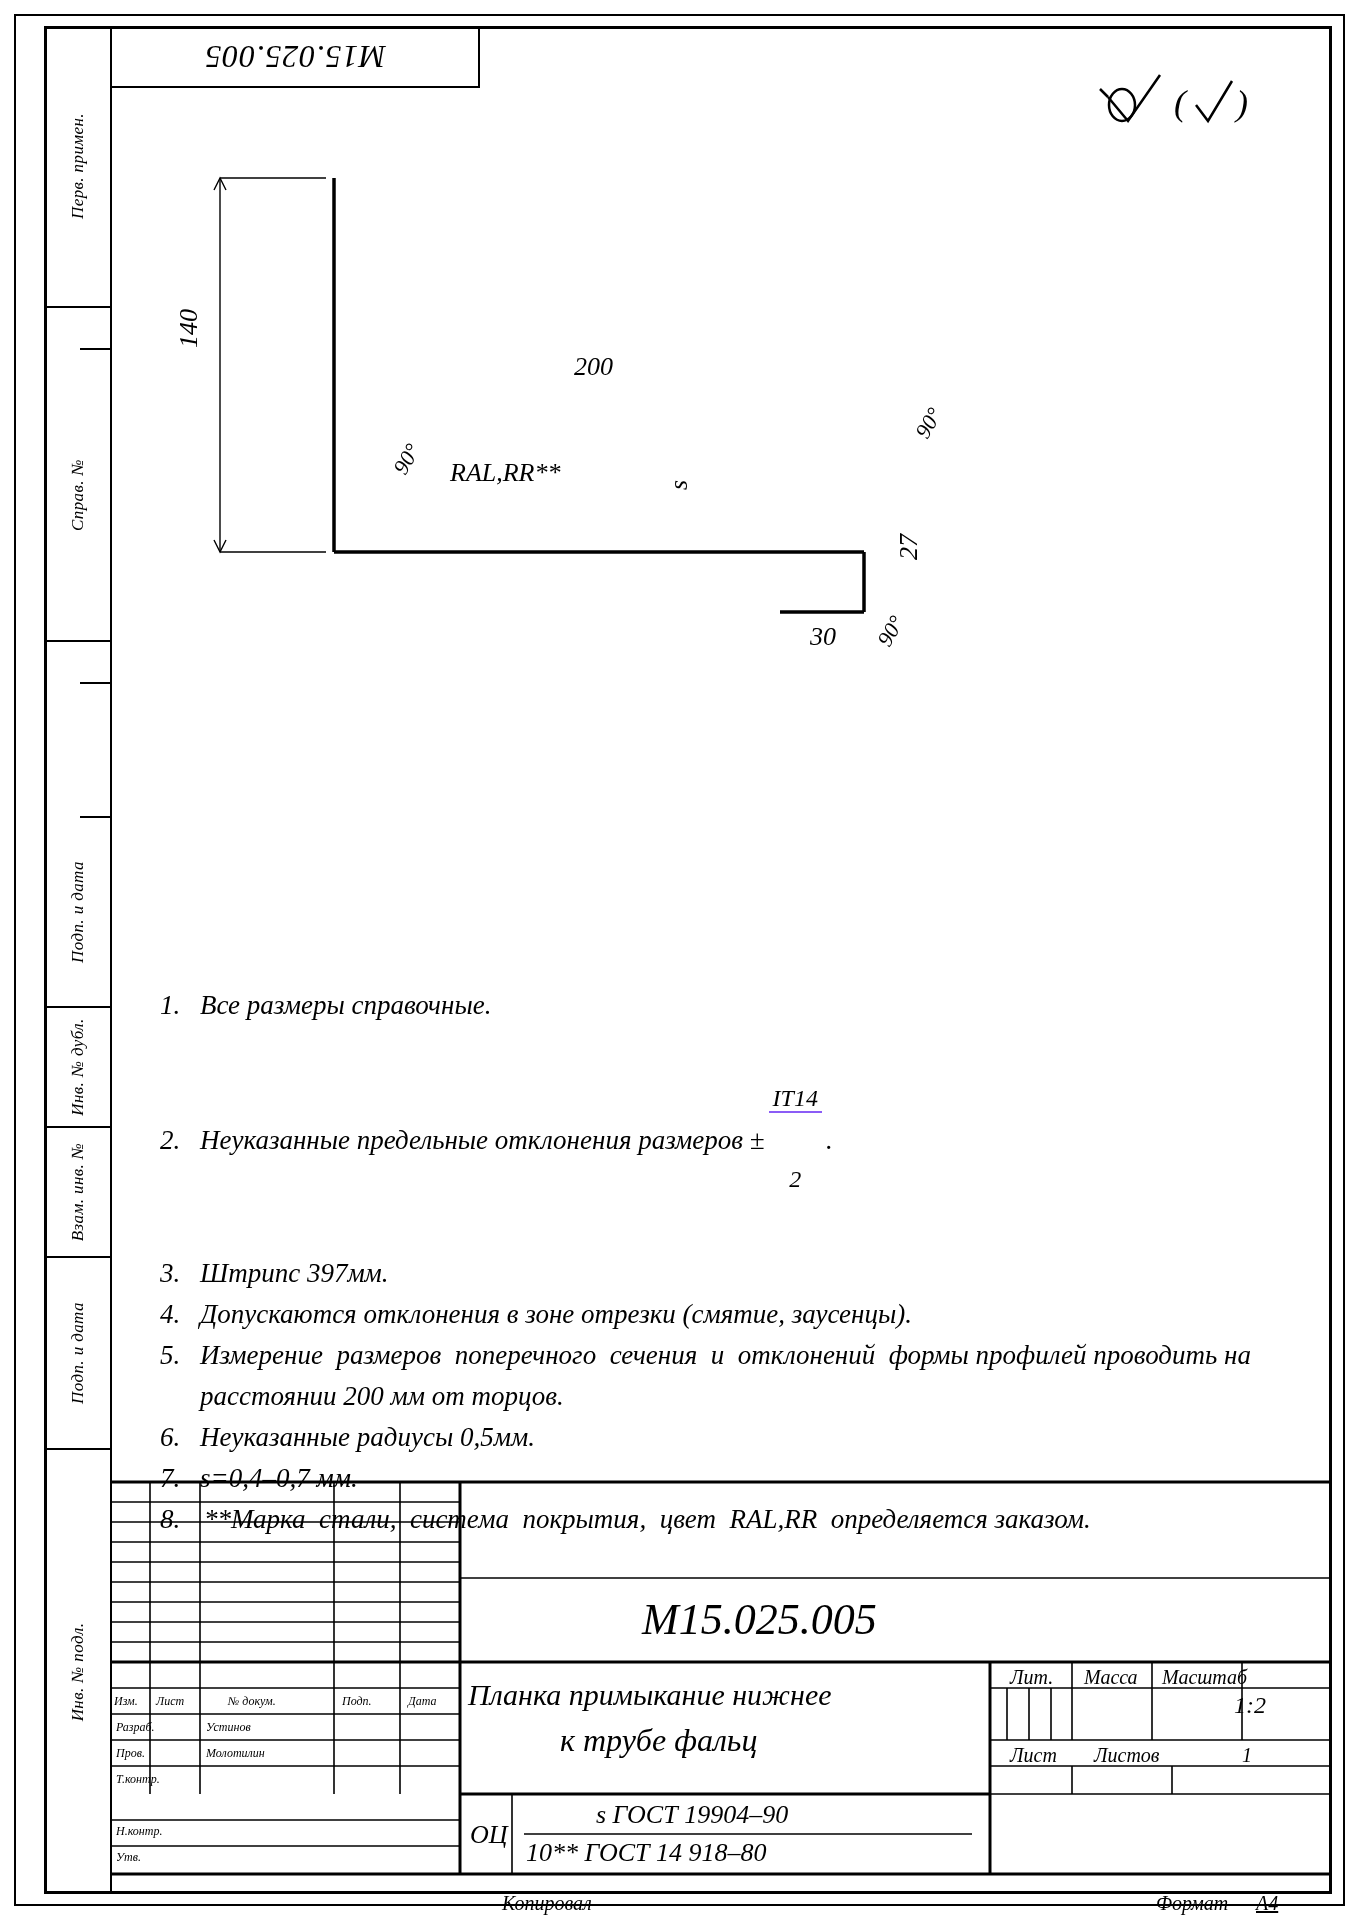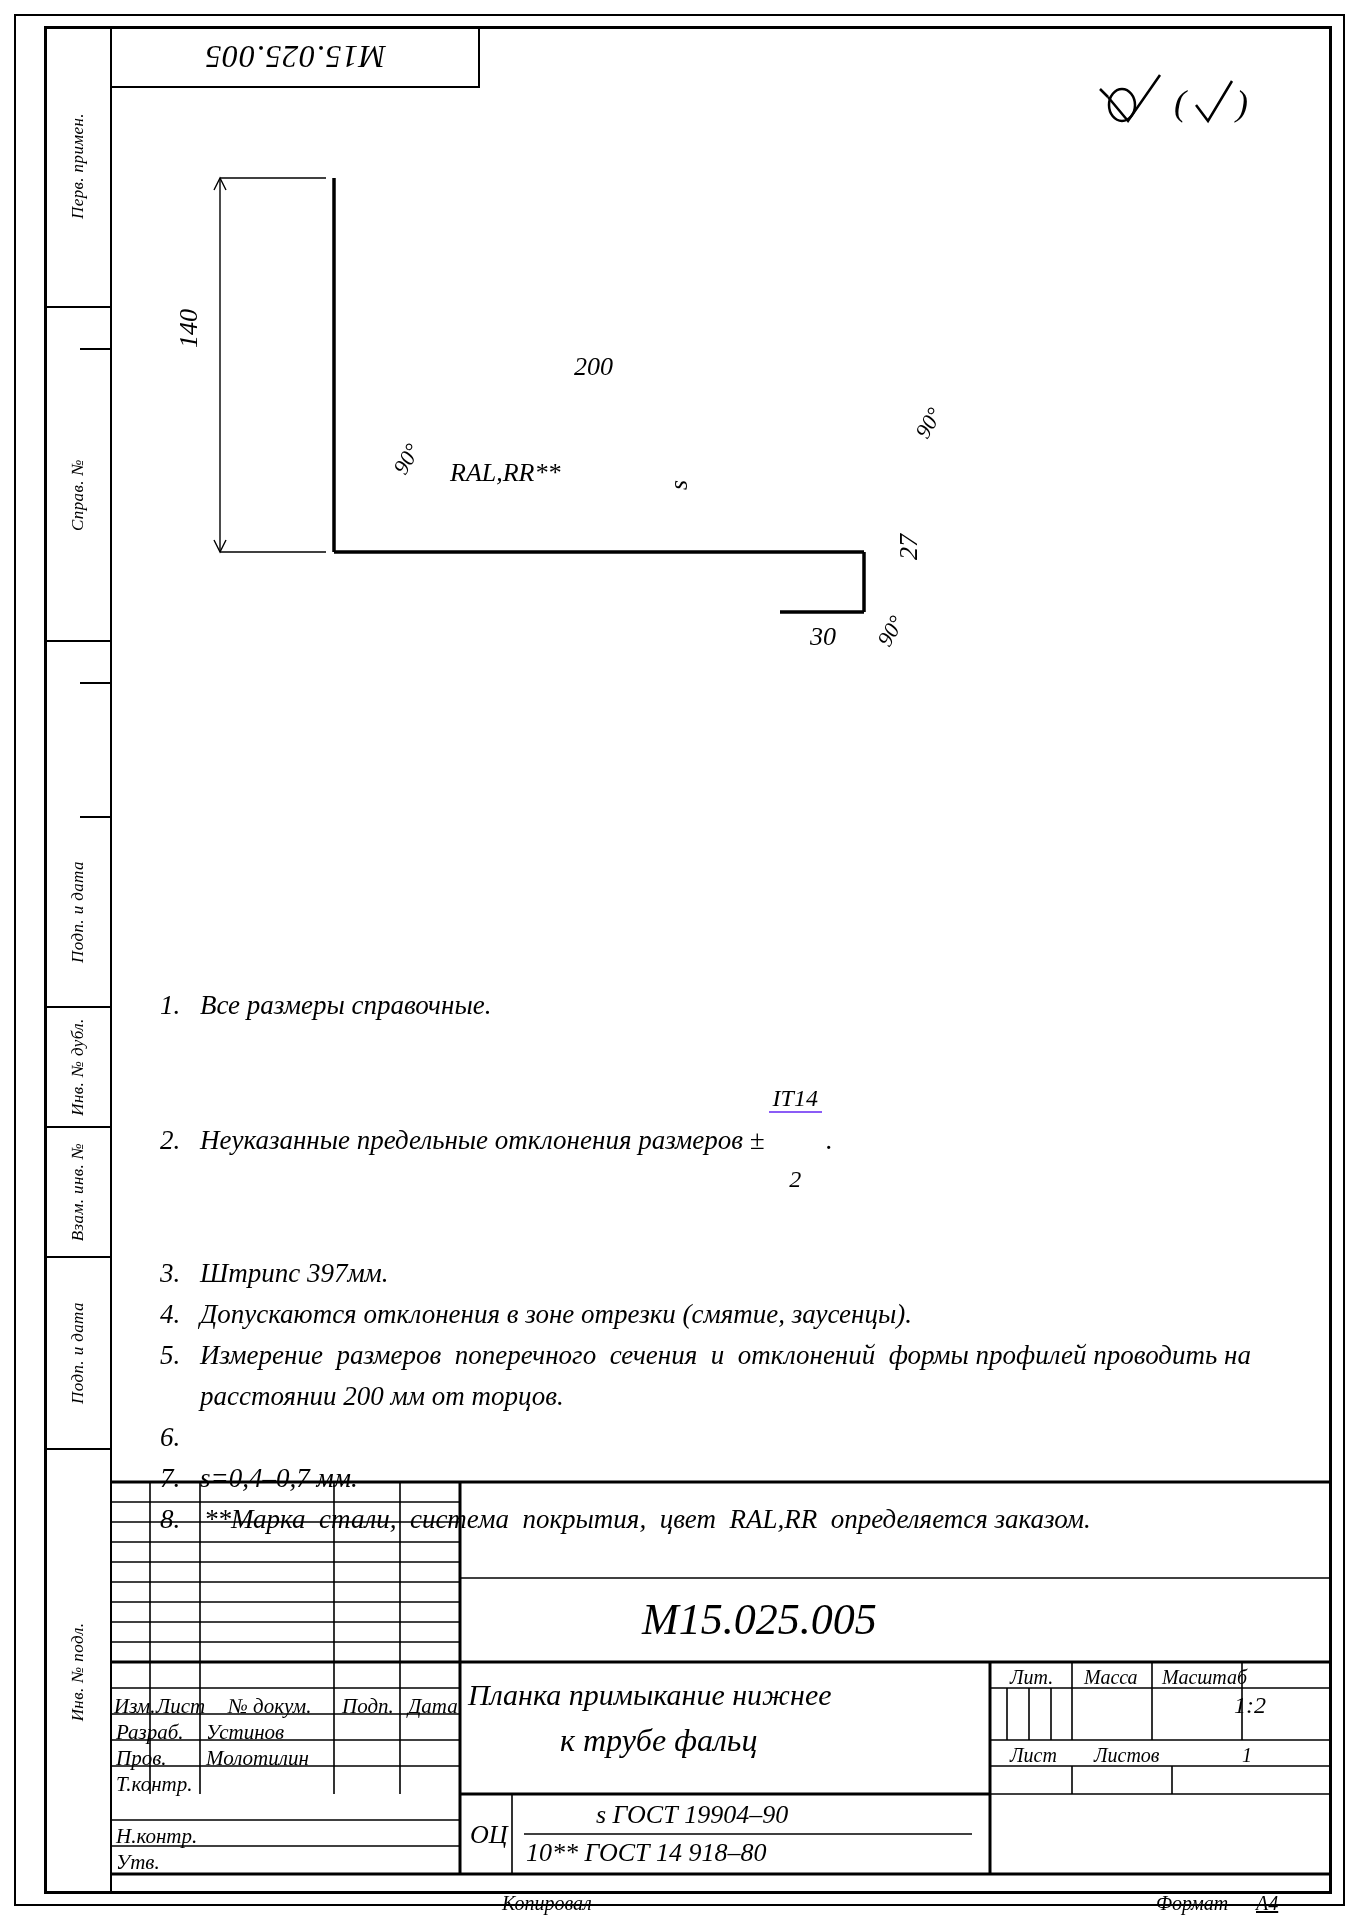--- a/index.html
+++ b/index.html
@@ -138,21 +138,21 @@
     position: absolute;
     left: 112px;
     top: 1482px;
     width: 1220px;
     height: 412px;
     box-sizing: border-box;
   }
   .cellText {
     position: absolute;
     font-style: italic;
-    font-size: 21px;
+    font-size: 12px;
     white-space: nowrap;
   }
   .bigname {
     position: absolute;
     font-style: italic;
     white-space: nowrap;
   }
   .bottomline {
     position: absolute;
     left: 44px;
@@ -328,20 +328,21 @@
     <div class="note note-flex">
       <span style="width:40px;display:inline-block">4.</span>
       <span>Допускаются отклонения в зоне отрезки (смятие, заусенцы).</span>
     </div>
     <div class="note" style="display:flex;">
       <span style="width:40px;display:inline-block;flex:0 0 40px">5.</span>
       <span style="flex:1">Измерение  размеров  поперечного  сечения  и  отклонений  формы профилей проводить на расстоянии 200 мм от торцов.</span>
     </div>
     <div class="note note-flex">
       <span style="width:40px;display:inline-block">6.</span>
+      <span>Неуказанные радиусы 0,5мм.</span>
     </div>
     <div class="note note-flex">
       <span style="width:40px;display:inline-block">7.</span>
       <span>s=0,4–0,7 мм.</span>
     </div>
     <div class="note" style="display:flex;">
       <span style="width:44px;display:inline-block;flex:0 0 44px">8.</span>
       <span style="flex:1">**Марка  стали,  система  покрытия,  цвет  RAL,RR  определяется заказом.</span>
     </div>
   </div>

